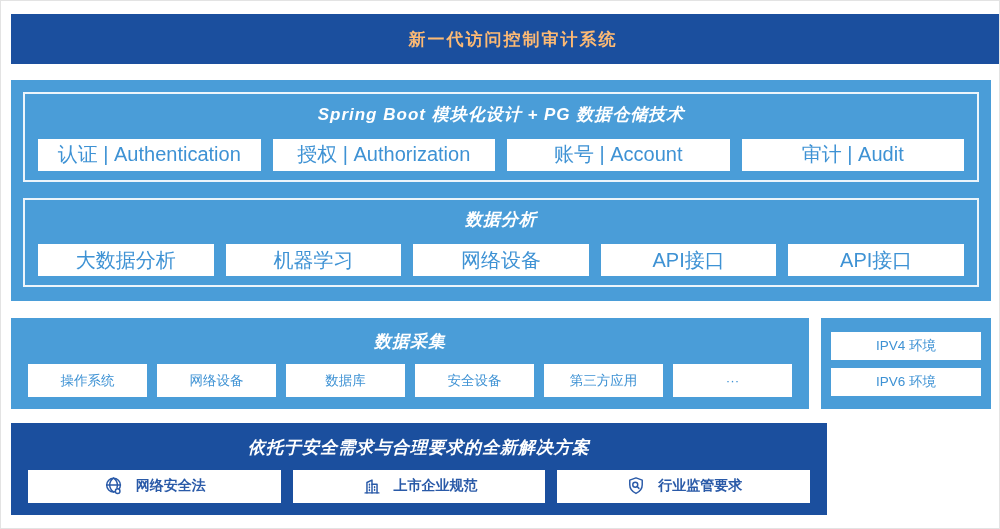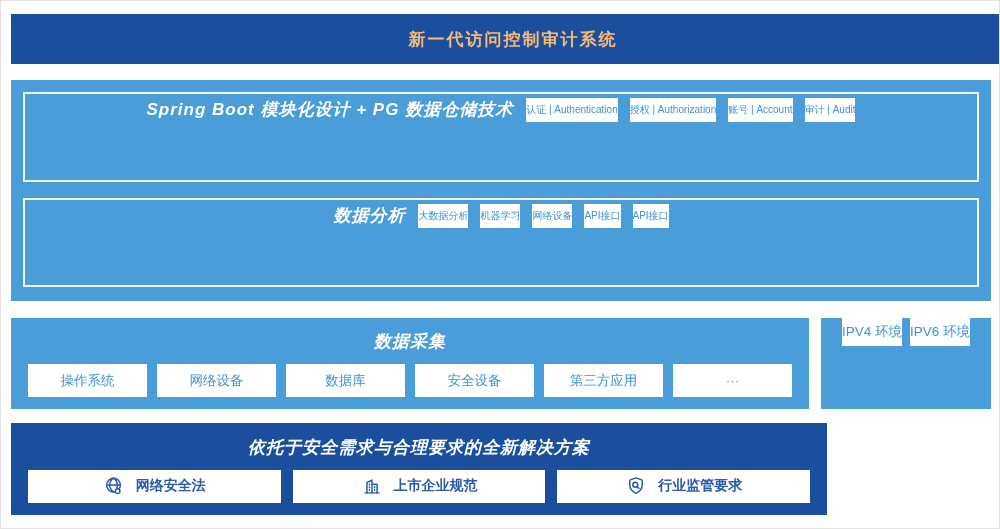--- a/index.html
+++ b/index.html
@@ -23,50 +23,50 @@
   .platform{
     position:absolute;left:10px;top:79px;width:980px;height:221px;
     background:#4A9DD8;
     box-sizing:border-box;
     padding:12px 12px 14px 12px;
     display:flex;flex-direction:column;gap:16px;
   }
   .inner-box{
     flex:1;
     border:2px solid rgba(255,255,255,0.9);
-    display:flex;flex-direction:row;justify-content:center;
+    display:flex;flex-direction:column;justify-content:center;
     gap:13px;
     padding:4px 13px;
     box-sizing:border-box;
   }
   .inner-title{
     text-align:center;color:#fff;font-size:17px;
     font-weight:bold;font-style:italic;letter-spacing:1px;
   }
   .btn-row{display:flex;gap:12px;}
   .btn{
-    flex:1;height:24px;background:#fff;
+    flex:1;height:32px;background:#fff;
     display:flex;align-items:center;justify-content:center;
-    color:#3E92D4;font-size:10px;cursor:default;white-space:nowrap;
+    color:#3E92D4;font-size:20px;cursor:default;white-space:nowrap;
   }
   
   .collection{
     position:absolute;left:10px;top:317px;width:798px;height:91px;
     background:#4A9DD8;
     box-sizing:border-box;
     display:flex;flex-direction:column;justify-content:center;
     gap:11px;padding:4px 17px;
   }
   .collection .btn-row{gap:10px;}
   .collection .btn{height:33px;font-size:13.5px;}
   .env-box{
     position:absolute;left:820px;top:317px;width:170px;height:91px;
     background:#4A9DD8;
     box-sizing:border-box;
-    display:flex;flex-direction:row;justify-content:center;
+    display:flex;flex-direction:column;justify-content:center;
     gap:8px;padding:0 10px;
   }
   .env-box .btn{flex:none;height:28px;font-size:13.5px;}
   
   .solution{
     position:absolute;left:10px;top:422px;width:816px;height:92px;
     background:#1B4F9E;
     box-sizing:border-box;
     display:flex;flex-direction:column;justify-content:center;
     gap:11px;padding:4px 17px;

